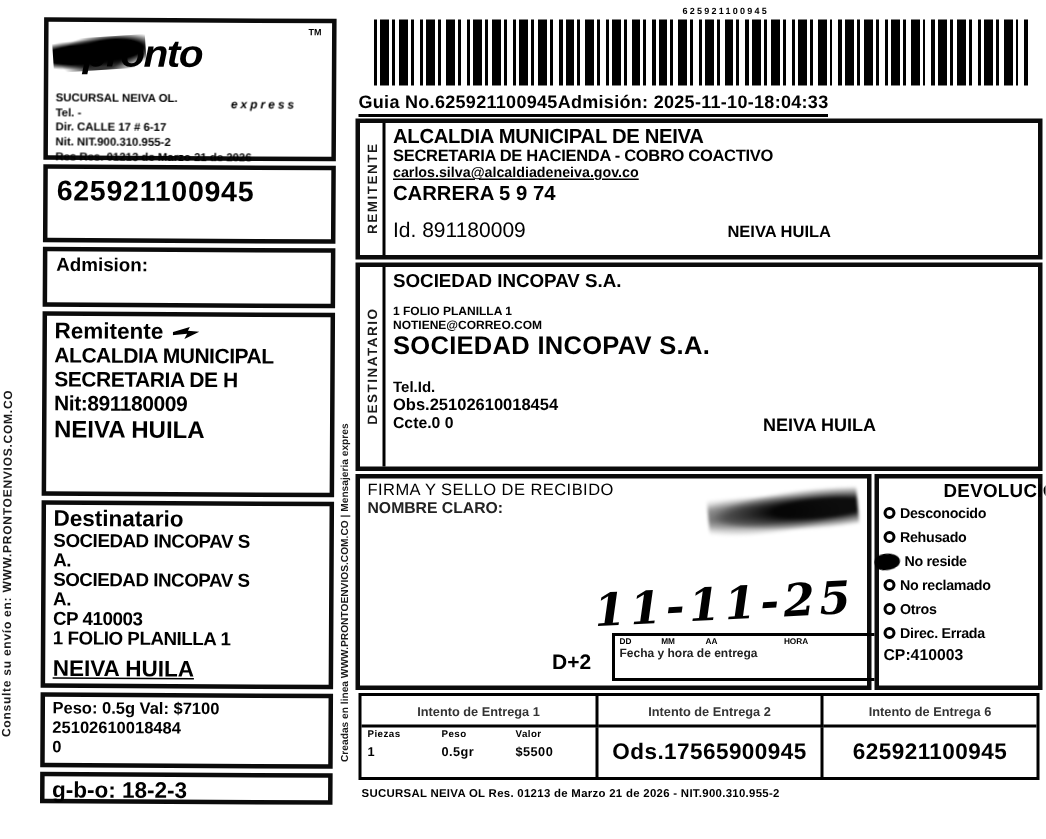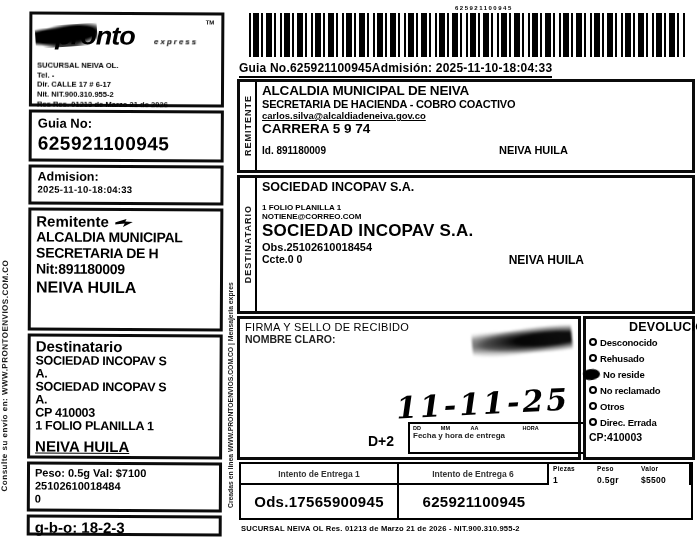--- a/index.html
+++ b/index.html
@@ -23,21 +23,21 @@
   .brand { position:relative; height:44px; }
   .brand-word { position:absolute; left:18px; top:4px; font-size:27px; font-weight:700;
     font-style:italic; letter-spacing:-1px; transform:scaleY(0.95); }
   .brand-blob { position:absolute; left:-2px; top:8px; width:62px; height:22px;
     background:
       radial-gradient(ellipse at 30% 50%, #000 0 40%, transparent 62%),
       radial-gradient(ellipse at 65% 40%, #000 0 35%, transparent 60%),
       radial-gradient(ellipse at 50% 70%, rgba(0,0,0,.8) 0 30%, transparent 60%);
     filter:blur(.4px); transform:rotate(-4deg); }
   .brand-tm { position:absolute; right:2px; top:2px; font-size:6px; font-weight:700; }
-  .brand-sub { position:absolute; right:18px; top:20px; font-size:8px; font-weight:700;
+  .brand-sub { position:absolute; right:18px; top:48px; font-size:8px; font-weight:700;
     font-style:italic; letter-spacing:2px; filter:blur(.3px); }
   .branch-lines { font-size:7.6px; font-weight:700; line-height:1.28; filter:blur(.2px); }
 
   .guia-box { top:98px; height:52px; padding:3px 6px; }
   .guia-label { font-size:13px; font-weight:700; }
   .guia-number { font-size:19px; font-weight:700; letter-spacing:.5px; margin-top:2px; }
 
   .admision-box { top:153px; height:40px; padding:2px 6px; }
   .admision-label { font-size:12.5px; font-weight:700; }
   .admision-value { font-size:9.5px; font-weight:700; letter-spacing:.3px; }
@@ -76,27 +76,27 @@
   .guia-row { position:absolute; left:2px; top:53px; width:454px; display:flex;
     justify-content:flex-start; }
   .guia-row span { font-size:12px; font-weight:700; border-bottom:2.5px solid #000;
     padding-bottom:1px; letter-spacing:.2px; }
 
   .side-strip { position:absolute; left:0; top:0; bottom:0; width:17px;
     border-right:2px solid #000; display:flex; align-items:center; justify-content:center; }
   .side-strip .vtext { font-size:9px; letter-spacing:1px; }
 
   .remit-box { top:71px; height:94px; width:458px; }
-  .remit-content { position:absolute; left:22px; top:1px; right:4px; }
+  .remit-content { position:absolute; left:22px; top:1px; right:18px; }
   .remit-name { font-size:13.5px; font-weight:700; letter-spacing:-.2px; }
   .remit-dept { font-size:11px; font-weight:700; letter-spacing:-.2px; }
   .remit-email { font-size:9.5px; font-weight:700; filter:blur(.25px);text-decoration:underline; }
   .remit-addr { font-size:13.5px; font-weight:700; }
   .remit-row { display:flex; align-items:flex-end; }
-  .remit-id { font-size:10px; font-weight:700; margin-top:9px; }
+  .remit-id { font-size:14px; font-weight:400; margin-top:9px; }
   .remit-city { font-size:11px; font-weight:700; margin-left:auto; margin-right:120px; }
 
   .dest-box { top:167px; height:139px; width:458px; }
   .dest-content { position:absolute; left:22px; top:2px; right:3px; }
   .dest-name { font-size:12.5px; font-weight:700; }
   .dest-small { font-size:8px; font-weight:700; line-height:1.15; margin-top:9px; filter:blur(.2px); }
   .dest-big { font-size:17px; font-weight:700; letter-spacing:.2px; }
   .dest-tel { font-size:10px; font-weight:700; margin-top:12px; }
   .dest-obs { font-size:11px; font-weight:700; }
   .dest-row { display:flex; }
@@ -168,27 +168,25 @@
       <div class="branch-lines">
         <div>SUCURSAL NEIVA OL.</div>
         <div>Tel. -</div>
         <div>Dir. CALLE 17 # 6-17</div>
         <div>Nit. NIT.900.310.955-2</div>
         <div>Res Res. 01213 de Marzo 21 de 2026</div>
       </div>
     </div>
 
     <div class="box guia-box">
-      <div class="guia-label">Guia No:</div>
       <div class="guia-number">625921100945</div>
     </div>
 
     <div class="box admision-box">
       <div class="admision-label">Admision:</div>
-      <div class="admision-value">2025-11-10-18:04:33</div>
     </div>
 
     <div class="box remitente-box">
       <div class="stub-title"><span>Remitente</span><span class="pen-mark"></span></div>
       <div class="stub-line">ALCALDIA MUNICIPAL</div>
       <div class="stub-line">SECRETARIA DE H</div>
       <div class="stub-line">Nit:891180009</div>
       <div class="stub-city">NEIVA HUILA</div>
     </div>
 
@@ -245,20 +243,21 @@
       <div class="side-strip">
         <span class="vtext">DESTINATARIO</span>
       </div>
       <div class="dest-content">
         <div class="dest-name">SOCIEDAD INCOPAV S.A.</div>
         <div class="dest-small">
           <div>1 FOLIO PLANILLA 1</div>
           <div>NOTIENE@CORREO.COM</div>
         </div>
         <div class="dest-big">SOCIEDAD INCOPAV S.A.</div>
+        <div class="dest-tel">Tel.Id.</div>
         <div class="dest-obs">Obs.25102610018454</div>
         <div class="dest-row">
           <div class="dest-ccte">Ccte.0 0</div>
           <div class="dest-city2">NEIVA HUILA</div>
         </div>
       </div>
     </div>
 
     <div class="box firma-box">
       <div class="firma-title">FIRMA Y SELLO DE RECIBIDO</div>
@@ -301,20 +300,21 @@
       </div>
       <div class="opt">
         <span class="circle"></span>
         <span class="opt-label">Direc. Errada</span>
       </div>
       <div class="devol-cp">CP:410003</div>
     </div>
 
     <div class="entregas">
       <div class="ent-h">Intento de Entrega 1</div>
+      <div class="ent-h">Intento de Entrega 2</div>
       <div class="ent-h">Intento de Entrega 6</div>
       <div class="ent-c">
         <div class="mini">
           <span>Piezas</span>
           <span>Peso</span>
           <span>Valor</span>
           <b>1</b>
           <b>0.5gr</b>
           <b>$5500</b>
         </div>

